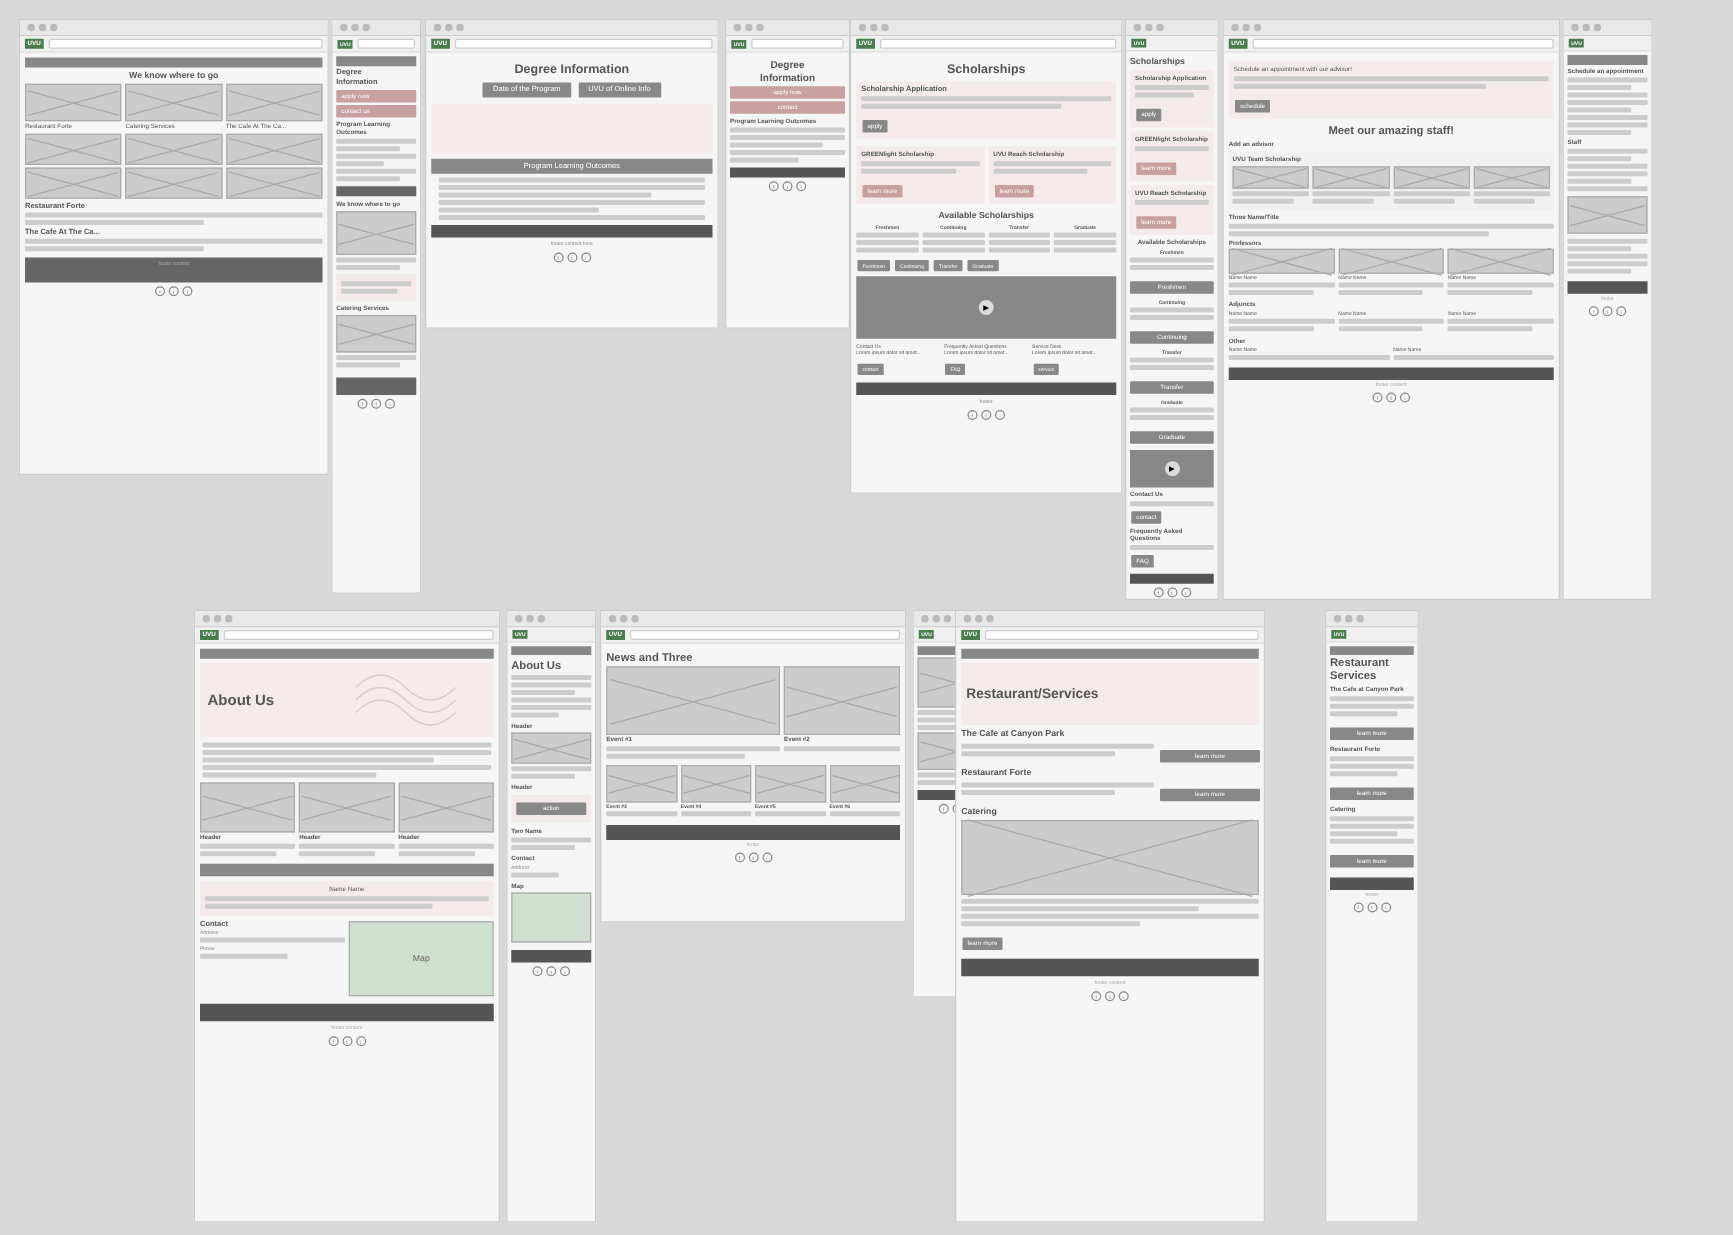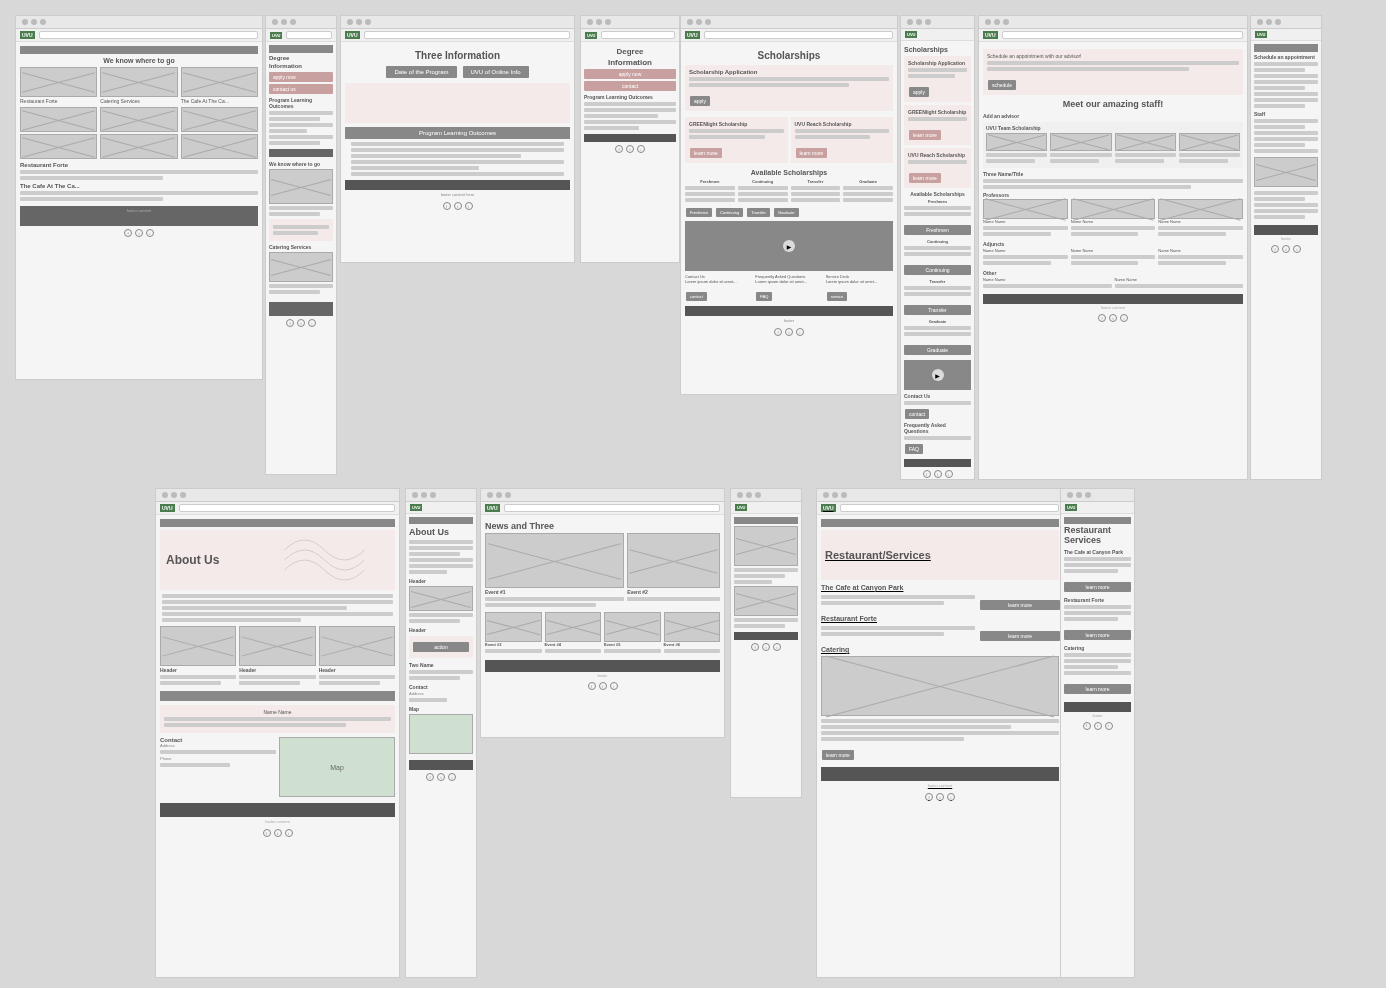--- a/index.html
+++ b/index.html
@@ -337,21 +337,21 @@
     <div class="wf-titlebar">
       <div class="wf-dot"></div>
       <div class="wf-dot"></div>
       <div class="wf-dot"></div>
     </div>
     <div class="wf-inner-header">
       <div class="wf-logo">UVU</div>
       <div class="wf-url-bar"></div>
     </div>
     <div class="wf-content" style="padding:4px;">
-      <div style="font-size:10px;font-weight:bold;color:#555;text-align:center;margin:4px 0;">Three Information</div>
+      <div style="font-size:10px;font-weight:bold;color:#555;text-align:center;margin:4px 0;">Degree Information</div>
 
       <div style="display:flex;gap:4px;justify-content:center;margin:3px 0;">
         <div class="wf-btn" style="font-size:6px;padding:3px 8px;">Date of the Program</div>
         <div class="wf-btn" style="font-size:6px;padding:3px 8px;">UVU of Online Info</div>
       </div>
 
       <div class="wf-pink-section" style="height:40px;margin:4px 0;"></div>
 
       <div style="background:#888;padding:3px 6px;margin:3px 0;">
         <div style="font-size:6px;color:white;text-align:center;">Program Learning Outcomes</div>
@@ -980,21 +980,21 @@
 
       <div style="background:#555;height:8px;margin-top:4px;"></div>
       <div class="wf-social">
         <div class="wf-social-icon">f</div>
         <div class="wf-social-icon">t</div>
         <div class="wf-social-icon">i</div>
       </div>
     </div>
   </div>
 
-  <div class="wf-card" style="left:816px;top:488px;width:248px;height:490px;text-decoration:underline;">
+  <div class="wf-card" style="left:764px;top:488px;width:248px;height:490px;">
     <div class="wf-titlebar">
       <div class="wf-dot"></div>
       <div class="wf-dot"></div>
       <div class="wf-dot"></div>
     </div>
     <div class="wf-inner-header">
       <div class="wf-logo">UVU</div>
       <div class="wf-url-bar"></div>
     </div>
     <div class="wf-content" style="padding:4px;">

